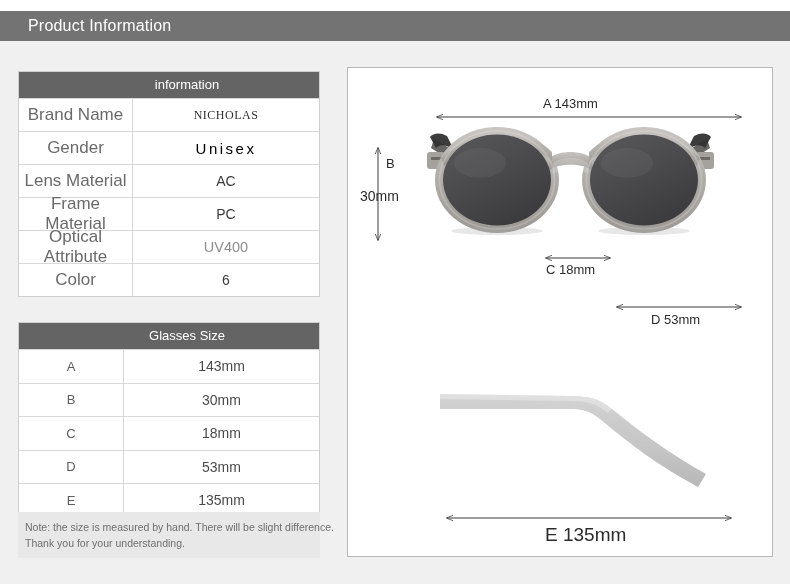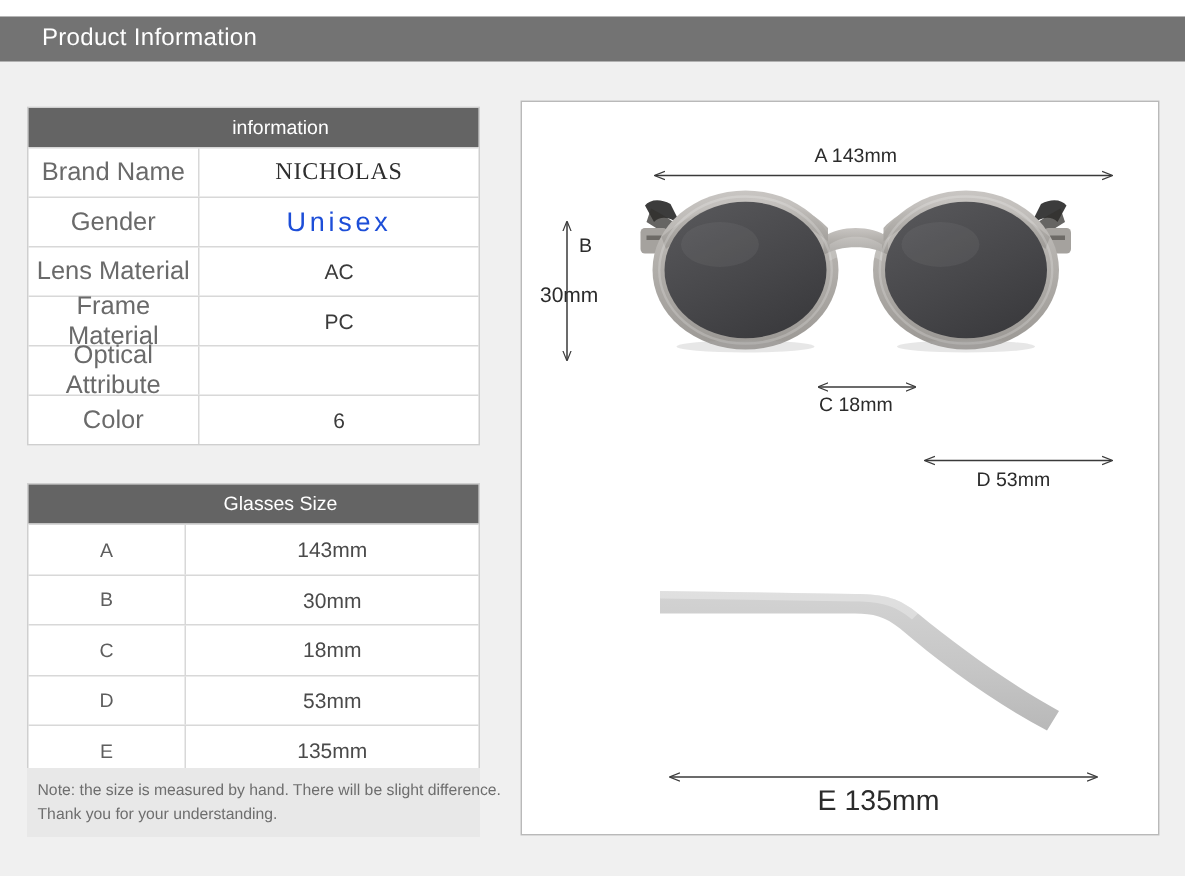--- a/index.html
+++ b/index.html
@@ -74,22 +74,22 @@
     justify-content: center;
     box-sizing: border-box;
     color: #6a6a6a;
     font-size: 17px;
     text-align: center;
   }
   .t-key { width: 114px; border-right: 1px solid #d8d8d8; }
   .t-val { flex: 1; }
 
   
-  .v-brand  { font-family: "Liberation Serif", serif; font-size: 16px; color: #2e2e2e; letter-spacing: 0.5px; }
-  .v-spaced { font-size: 18px; color: #1d4ed8; letter-spacing: 2.5px; }
+  .v-brand  { font-family: "Liberation Serif", serif; font-size: 12px; color: #2e2e2e; letter-spacing: 0.5px; }
+  .v-spaced { font-size: 15px; color: #000000; letter-spacing: 2.5px; }
   .v-plain  { font-size: 14px; color: #3b3b3b; }
   .v-light  { font-size: 14.5px; color: #8d8d8d; }
   .v-size   { font-size: 14px; color: #4a4a4a; }
 
   
   #size-table .t-row { height: 32.5px; }
   #size-table .t-key { width: 105px; font-size: 13px; color: #5e5e5e; }
 
   
   #note-box {
@@ -153,20 +153,21 @@
     <div class="t-row">
       <div class="t-key">Lens Material</div>
       <div class="t-val v-plain">AC</div>
     </div>
     <div class="t-row">
       <div class="t-key">Frame Material</div>
       <div class="t-val v-plain">PC</div>
     </div>
     <div class="t-row">
       <div class="t-key">Optical Attribute</div>
+      <div class="t-val v-light">UV400</div>
     </div>
     <div class="t-row">
       <div class="t-key">Color</div>
       <div class="t-val v-plain">6</div>
     </div>
   </div>
 
   <div class="table-block" id="size-table">
     <div class="t-head">Glasses Size</div>
 

